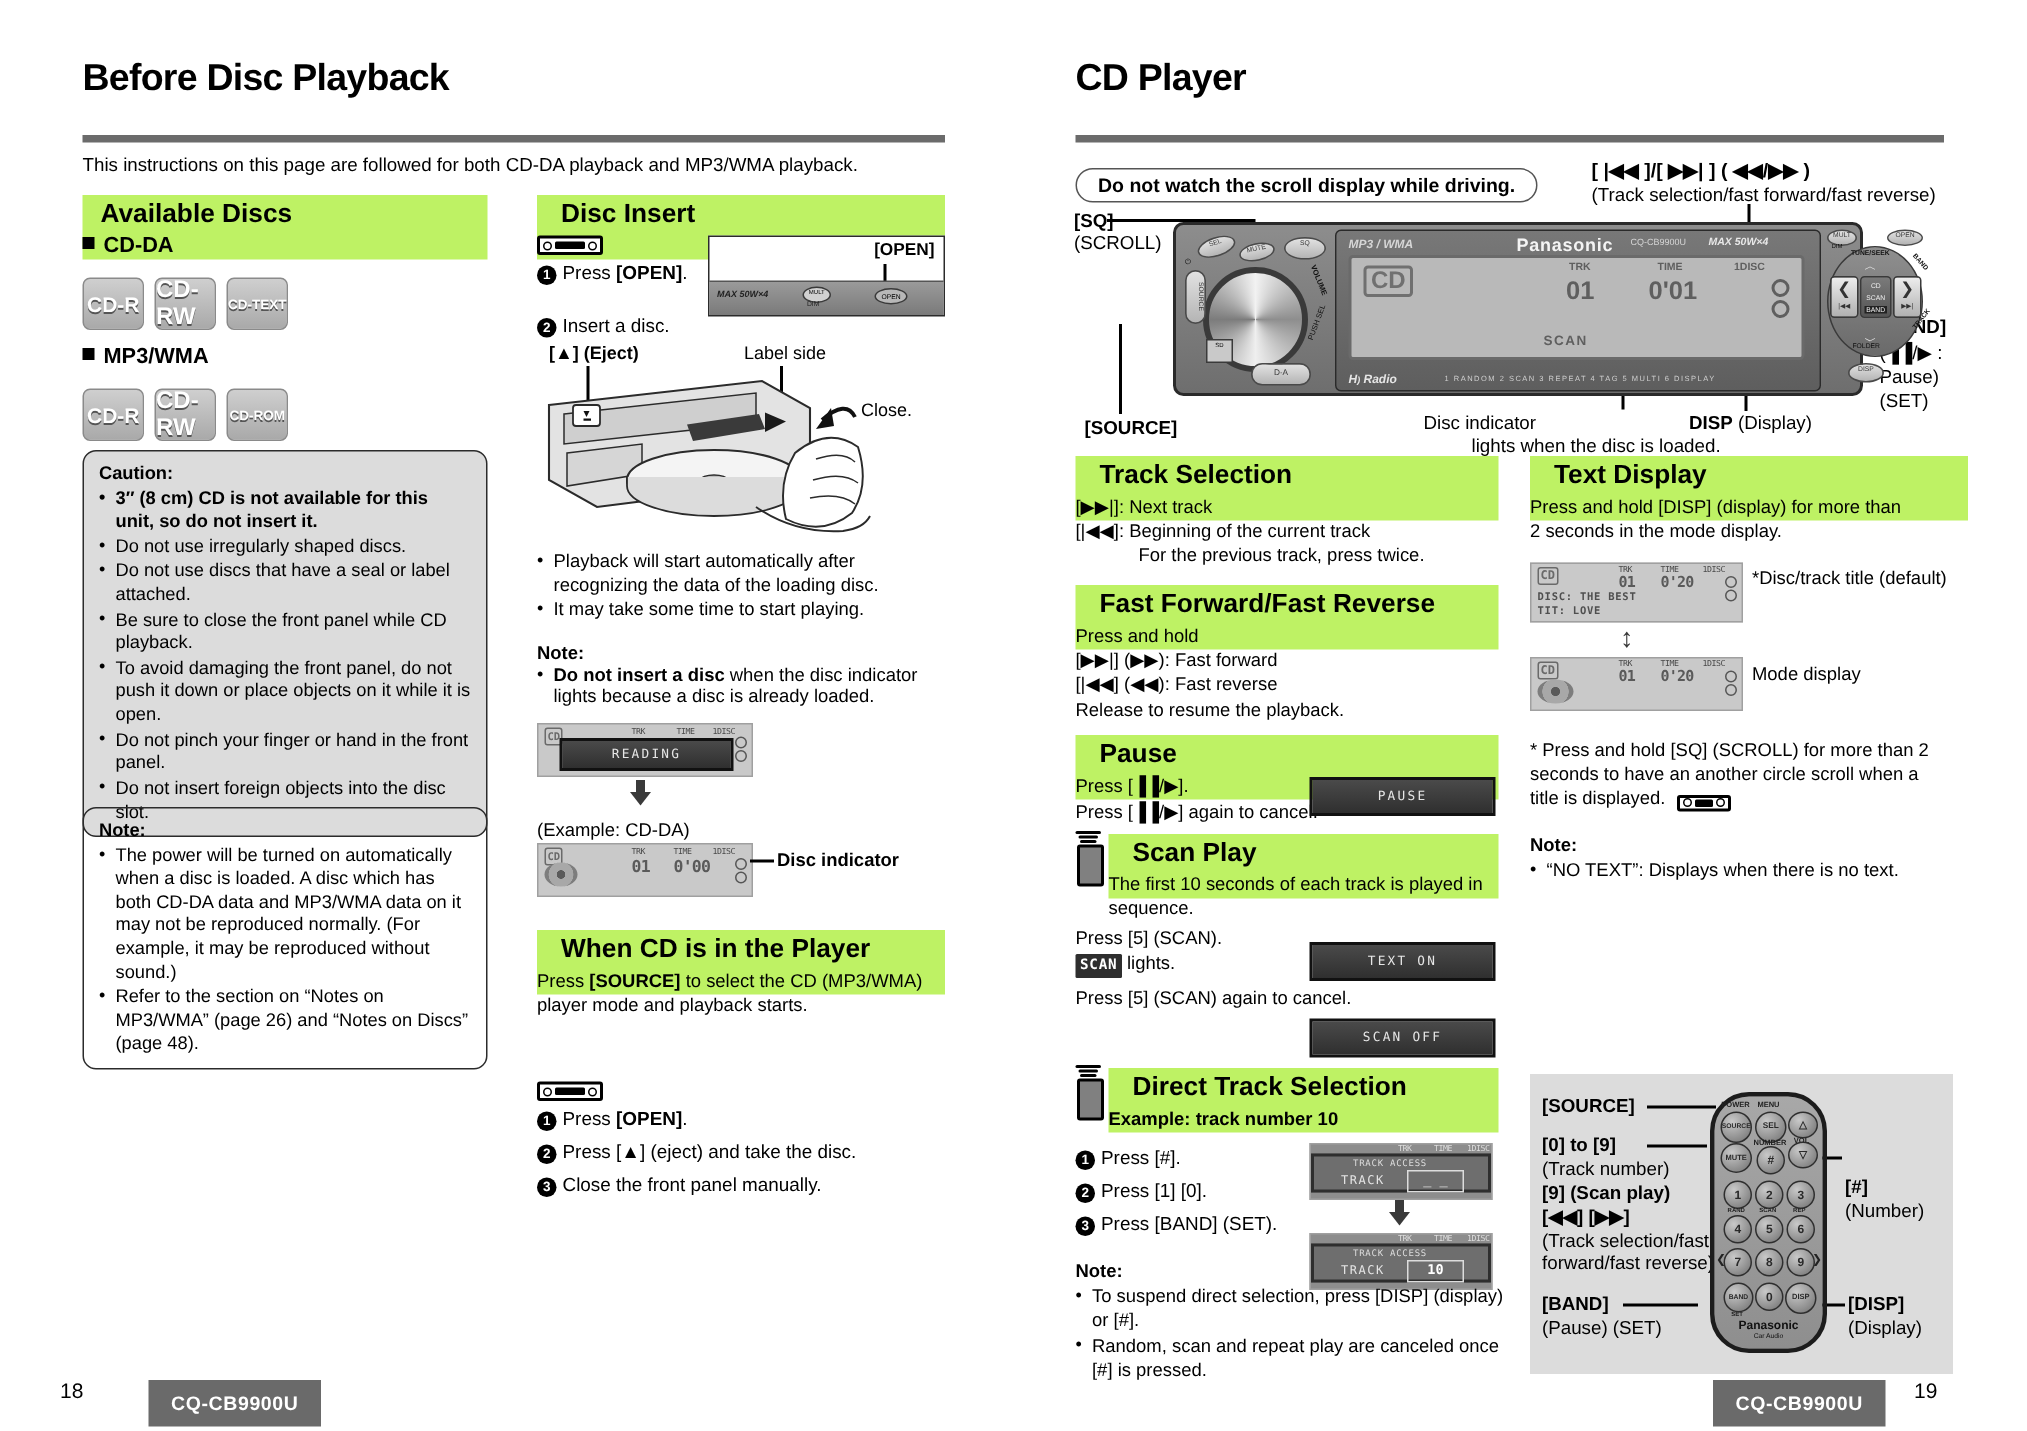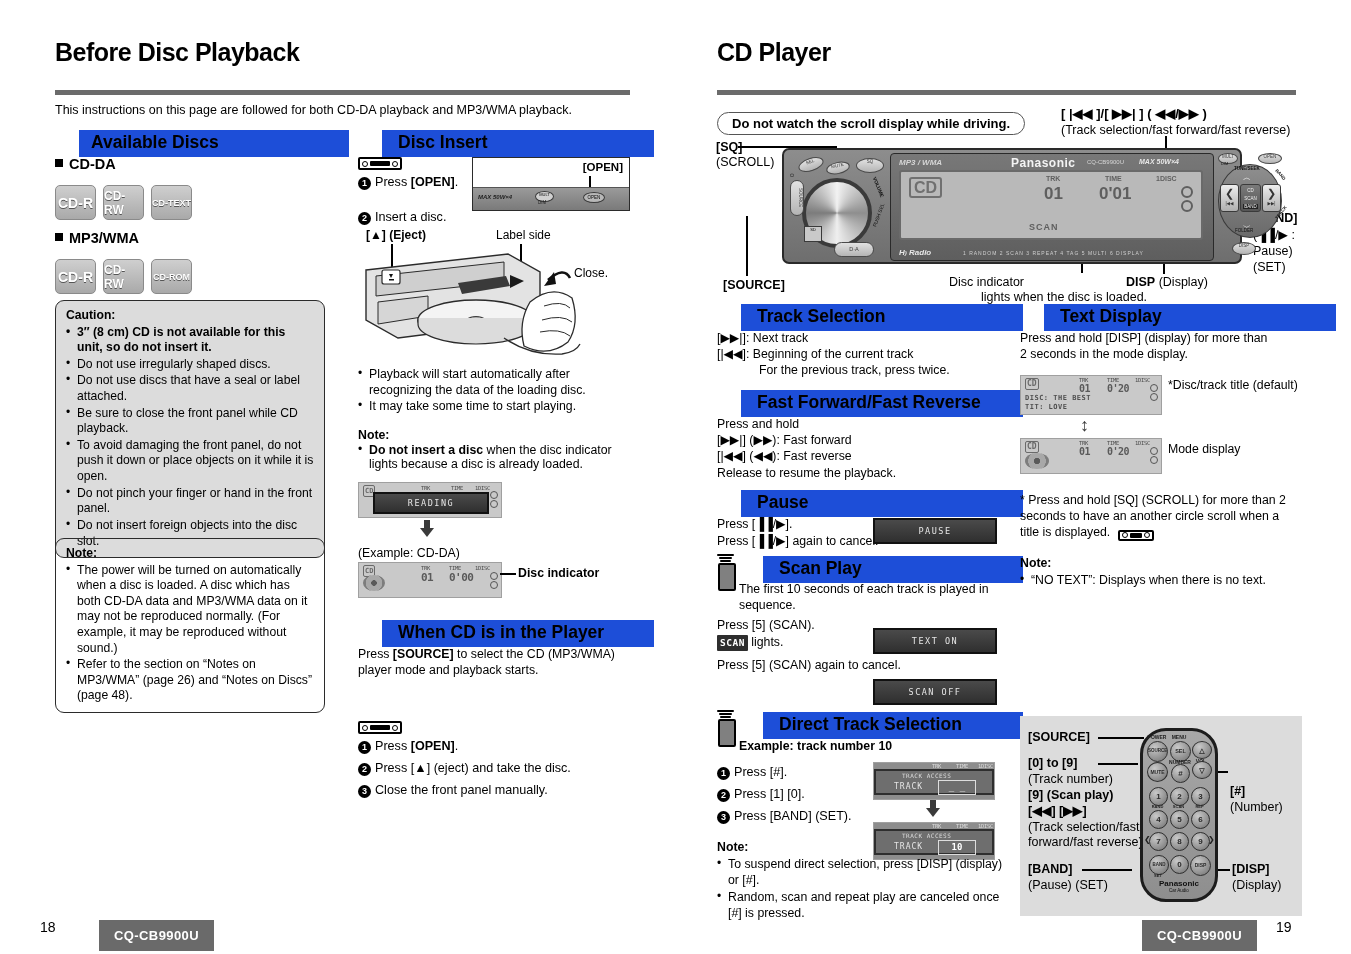--- a/index.html
+++ b/index.html
@@ -14,44 +14,43 @@
 
   
   .chapter-title{
     font-size:25px;font-weight:bold;letter-spacing:-0.5px;
     font-family:"Liberation Sans", sans-serif;
   }
   .title-rule{height:5px;background:#6b6b6b;}
   .intro-line{font-size:12.5px;}
 
   .sec-head{
-    background:#1d4ed8;font-size:17.5px;font-weight:bold;
-    padding:2px 0 4px 12px;
-    margin-left:24px;
+    background:#bef264;font-size:17.5px;font-weight:bold;
+    padding:2px 0 20px 12px;
   }
   .sec-head.indent{padding-left:16px;}
 
   .sq-head{font-size:14.5px;font-weight:bold;}
   .sq-head .sq{
     display:inline-block;width:8px;height:8px;background:#000;
     margin-right:6px;vertical-align:2px;
   }
 
   
   .disc-row{display:flex;gap:7px;margin-top:7px;}
   .disc-badge{
     background:linear-gradient(#cfcfcf,#a9a9a9);
     border:1px solid #8a8a8a;border-radius:5px;
     color:#fff;font-weight:bold;
     display:flex;align-items:center;justify-content:center;
     text-shadow:0 1px 0 #555;
     height:33px;
   }
   .disc-badge.w1{width:39px;font-size:14px;}
-  .disc-badge.w2{width:39px;font-size:12px;}
+  .disc-badge.w2{width:39px;font-size:16px;}
   .disc-badge.w3{width:39px;font-size:9px;}
 
   
   .box{
     border:1px solid #2b2b2b;border-radius:9px;
     padding:7px 10px 8px 10px;font-size:12.2px;line-height:1.28;
   }
   .box.shaded{background:#dcdcdc;}
   .box .bhead{font-weight:bold;margin-bottom:1px;}
   ul.bul{margin:0;padding:0;list-style:none;}

